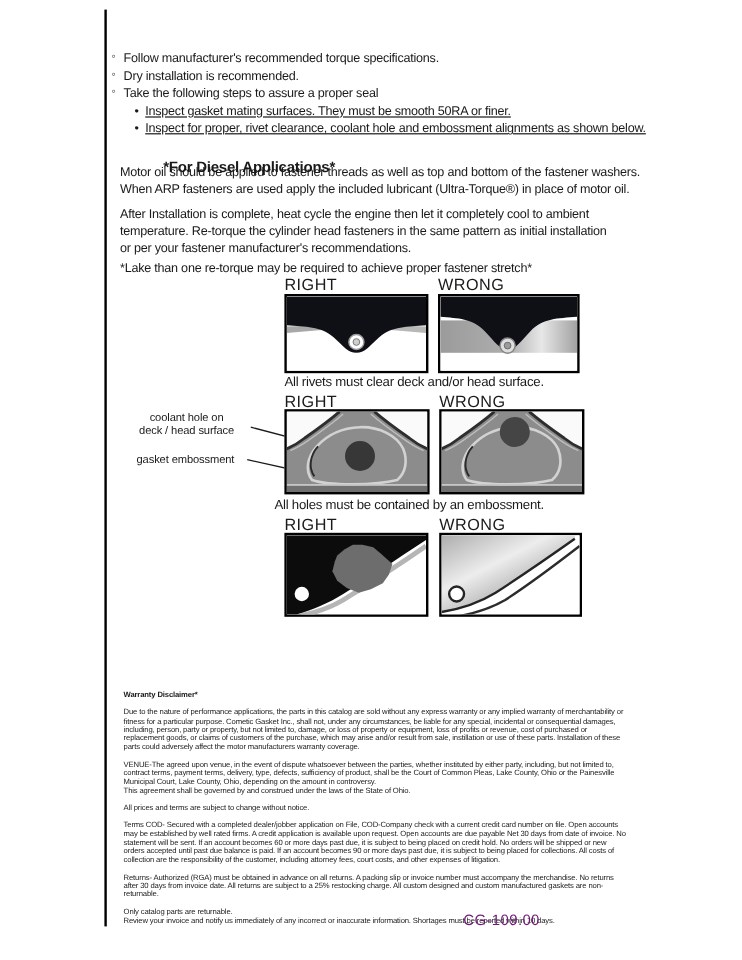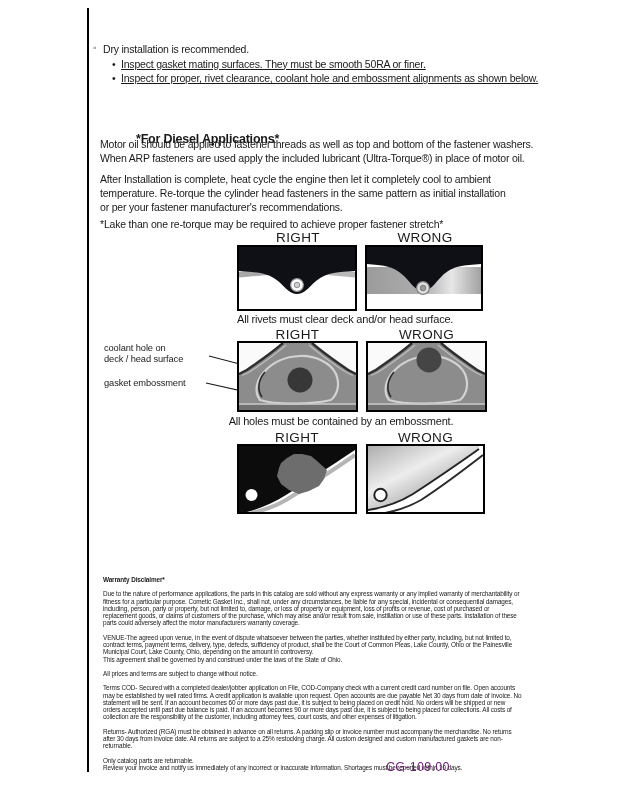--- a/index.html
+++ b/index.html
@@ -20,40 +20,40 @@
   .b::before  { content:"◦"; position:absolute; left:0; top:-1px; font-size:10px; }
   .sb { position:relative; padding-left:9px; margin-left:19px; white-space:nowrap;text-decoration:underline; }
   .sb::before { content:"•"; position:absolute; left:0; top:0; }
 
   .diesel-h { position:absolute; left:100px; top:132px; font-size:12.5px; font-weight:bold; letter-spacing:-0.2px;margin-left:36px; }
   .para { position:absolute; left:100px; font-size:10.5px; line-height:14.2px; letter-spacing:-0.2px; white-space:pre-line; width:500px; }
   #p1 { top:137px; }
   #p2 { top:172px; }
   #p3 { top:217px; }
 
-  .rw { position:absolute; font-size:13.5px; letter-spacing:0.4px; text-align:center; }
+  .rw { position:absolute; font-size:13.5px; letter-spacing:0.4px; }
   .cap { position:absolute; font-size:11px; font-weight:normal; letter-spacing:-0.2px; white-space:nowrap; }
 
   .box { position:absolute; border:2px solid #000; background:#fff; line-height:0; }
   .box svg { display:block; }
 
   
   #lr1 { left:237px; top:230px; width:122px; }
   #lw1 { left:365px; top:230px; width:120px; }
   #b1r { left:237px; top:245px; }
   #b1w { left:365px; top:245px; }
   #cap1 { left:237px; top:313px; }
 
   
   #lr2 { left:237px; top:327px; width:121px; }
   #lw2 { left:366px; top:327px; width:121px; }
   #b2r { left:237px; top:341px; }
   #b2w { left:366px; top:341px; }
   #cap2 { left:216px; top:415px; width:250px; text-align:center; }
-  .ann { position:absolute; font-size:9.3px; line-height:10.6px; letter-spacing:-0.1px; text-align:left; white-space:pre-line; }
+  .ann { position:absolute; font-size:9.3px; line-height:10.6px; letter-spacing:-0.1px; text-align:center; white-space:pre-line; }
   #ann-coolant { left:104px; top:343px; width:103px; }
   #ann-emboss  { left:104px; top:378px; width:101px; }
   #leaders { position:absolute; left:203px; top:346px; }
 
   
   #lr3 { left:237px; top:430px; width:120px; }
   #lw3 { left:366px; top:430px; width:119px; }
   #b3r { left:237px; top:444px; }
   #b3w { left:366px; top:444px; }
   #cap3 { left:237px; top:517px; white-space:pre-line; line-height:12.5px; }
@@ -66,21 +66,23 @@
   .pageno { position:absolute; left:386px; top:760px; font-size:12.5px; letter-spacing:0.3px; color:#701a75; }
 </style>
 </head>
 <body>
 
 <div class="page">
   <div class="vrule"></div>
 
 
   <div class="bullets">
+    <div class="b">Follow manufacturer's recommended torque specifications.</div>
     <div class="b">Dry installation is recommended.</div>
+    <div class="b">Take the following steps to assure a proper seal</div>
     <div class="sb">Inspect gasket mating surfaces.  They must be smooth 50RA or finer.</div>
     <div class="sb">Inspect for proper, rivet clearance, coolant hole and embossment alignments as shown below.</div>
   </div>
 
   <div class="diesel-h">*For Diesel Applications*</div>
   <div class="para" id="p1">Motor oil should be applied to fastener threads as well as top and bottom of the fastener washers.
 When ARP fasteners are used apply the included lubricant (Ultra-Torque®) in place of motor oil.</div>
   <div class="para" id="p2">After Installation is complete, heat cycle the engine then let it completely cool to ambient
 temperature. Re-torque the cylinder head fasteners in the same pattern as initial installation
 or per your fastener manufacturer's recommendations.</div>

